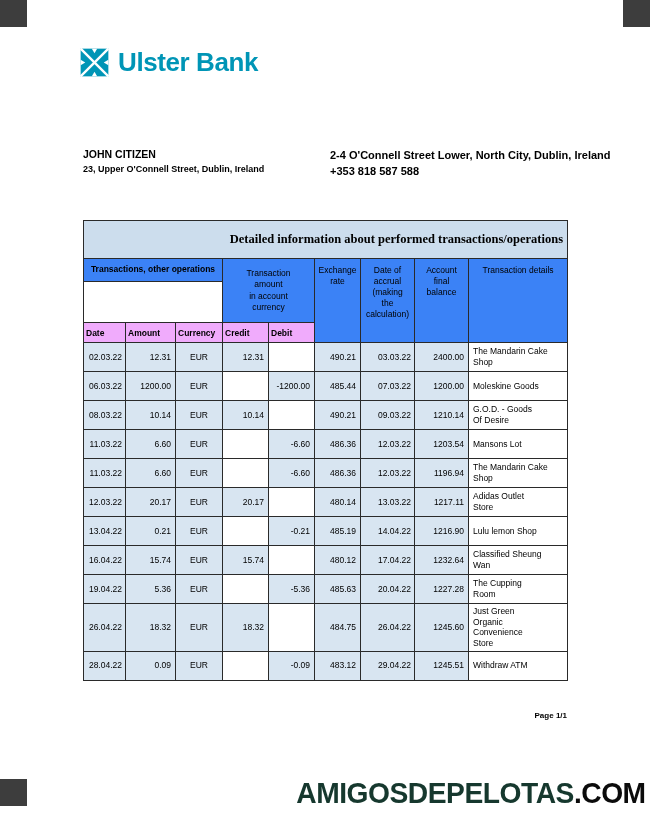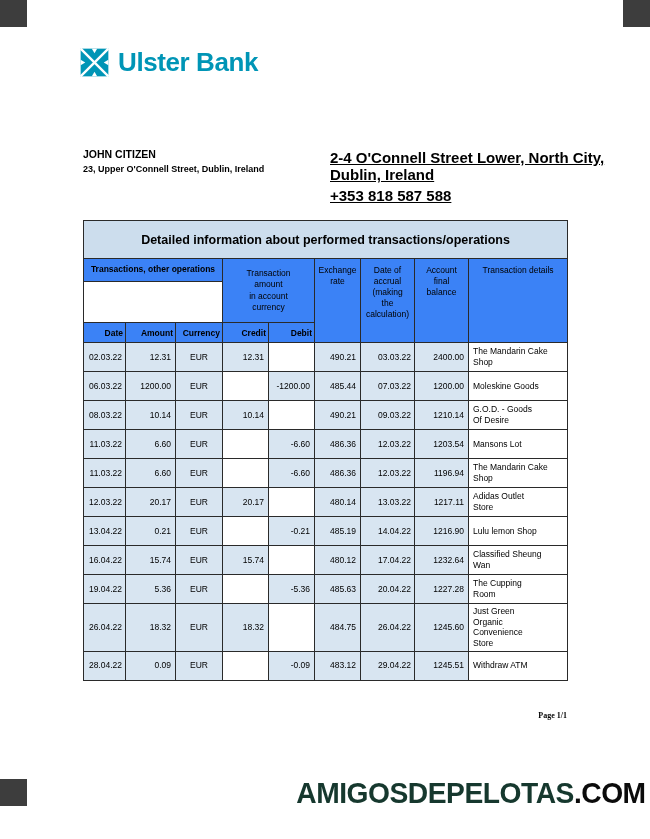--- a/index.html
+++ b/index.html
@@ -13,38 +13,38 @@
   .corner.bl { left:0; top:779px; }
 
   .logo { position:absolute; left:78px; top:46px; display:flex; align-items:center; gap:7px; }
   .logo-text { font-size:26px; font-weight:bold; letter-spacing:-0.4px; color:#0095b6; }
 
   .customer { position:absolute; left:83px; top:148px; }
   .cust-name { font-size:10.5px; font-weight:bold; margin-bottom:4px; }
   .cust-addr { font-size:9px; font-weight:bold; }
 
   .bankinfo { position:absolute; left:330px; top:149px; }
-  .bankinfo div { font-size:15px; font-weight:bold; margin-bottom:4px;text-decoration:underline; }
+  .bankinfo div { font-size:11px; font-weight:bold; margin-bottom:4px; }
 
   table.tx { position:absolute; left:83px; top:220px; width:484px; border-collapse:collapse; table-layout:fixed; }
   .tx th, .tx td { border:1px solid #2a2a2a; font-size:8.5px; color:#000; overflow:hidden; }
-  th.title { background:#ccdded; font-size:12.5px; font-weight:bold; text-align:center; height:33px; padding:2px 4px; }
+  th.title { background:#ccdded; font-size:12.5px; font-weight:bold; text-align:right; height:33px; padding:2px 4px;font-family:Liberation Serif, serif; }
   th.grp { background:#3b82f6; font-weight:normal; text-align:center; vertical-align:middle; padding:2px; white-space:pre-line; line-height:1.3; }
   th.g1 { font-weight:bold; height:18px; }
   th.top { vertical-align:top; padding-top:6px; }
   tr.spacer th { height:38px; background:#fff; border-top:1px solid #2a2a2a; }
-  tr.sub th { font-weight:bold; height:15px; background:#3b82f6; text-align:right; padding:2px; }
+  tr.sub th { font-weight:bold; height:15px; background:#f0abfc; text-align:left; padding:2px; }
   tbody td { height:24px; padding:2px 3px; vertical-align:middle; line-height:1.25; background:#fff; }
   td.filled { background:#d8e5f1; }
   td.num { text-align:right; padding-right:4px; }
   td.ctr { text-align:center; }
   td.lft { text-align:right; padding-left:4px; }
   td.c-details { white-space:pre-line; text-align:left; padding-left:4px; }
 
-  .pagenum { position:absolute; left:83px; top:711px; width:484px; text-align:right; font-size:8px; font-weight:bold;font-family:Liberation Serif, serif; }
+  .pagenum { position:absolute; left:83px; top:711px; width:484px; text-align:right; font-size:8px; font-weight:bold; }
 
   .watermark { position:absolute; right:4px; top:776px; font-size:30px; font-weight:bold;
                letter-spacing:-0.5px; white-space:nowrap; transform:scaleX(0.94); transform-origin:right center; }
   .wm-main { color:#16382e; }
   .wm-suffix { color:#0b0b0b; }
 </style>
 </head>
 <body>
 
 <div class="sheet">

